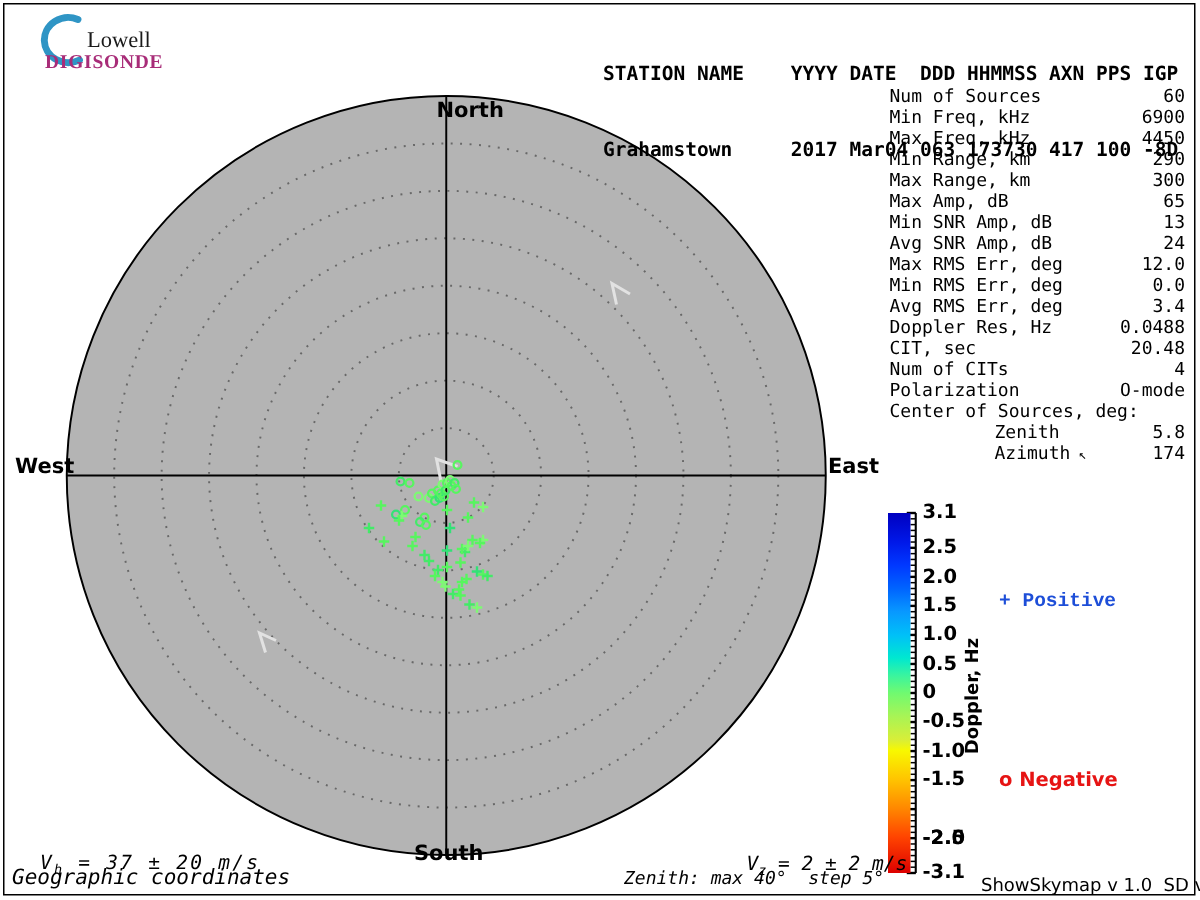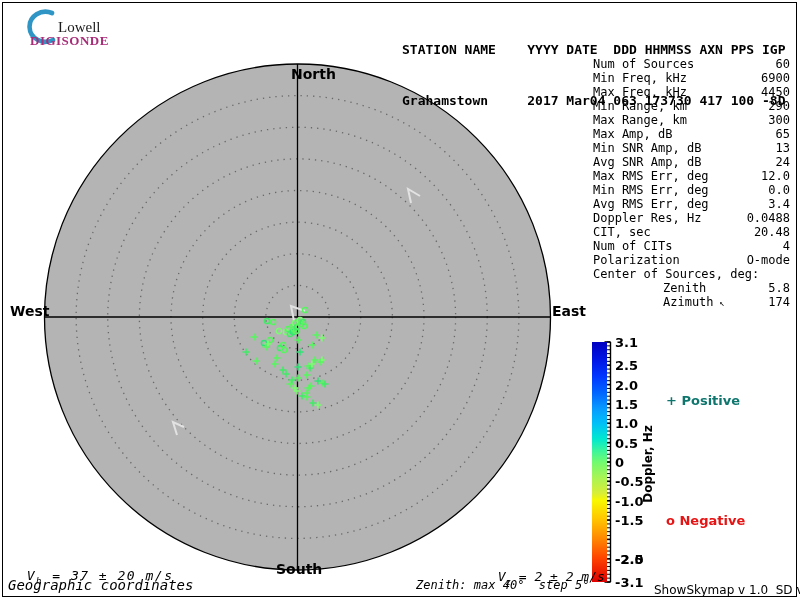--- a/index.html
+++ b/index.html
@@ -268,21 +268,21 @@
     <div class="cbar-tick-label" style="left: 615px; top: 462px;">0</div>
     <div class="cbar-tick-label" style="left: 615px; top: 481.355px;">-0.5</div>
     <div class="cbar-tick-label" style="left: 615px; top: 500.71px;">-1.0</div>
     <div class="cbar-tick-label" style="left: 615px; top: 520.065px;">-1.5</div>
     <div class="cbar-tick-label" style="left: 615px; top: 519px; margin-top: 40px;">-2.0</div>
     <div class="cbar-tick-label" style="left: 615px; top: 558.774px;">-2.5</div>
     <div class="cbar-tick-label" style="left: 615px; top: 582px;">-3.1</div>
   </div>
 <div class="doppler-label">Doppler, Hz</div>
 
-<div id="legend-pos" class="legend" style="color: #0f766e;">
+<div id="legend-pos" class="legend" style="color: #1d4ed8; font-family: Liberation Mono, monospace;">
   <span>+</span>
   <span>Positive</span>
 </div>
 <div id="legend-neg" class="legend" style="color: rgb(230, 20, 20);">
   <span>o</span>
   <span>Negative</span>
 </div>
 
 <div id="vh" class="ftxt">
   <span>V</span><sub>h</sub><span> = 37 ± 20 m/s</span>

